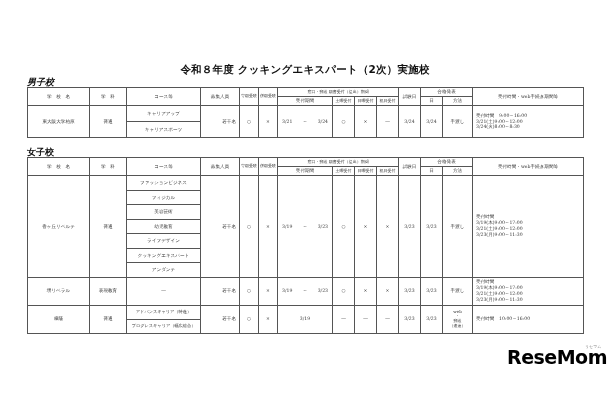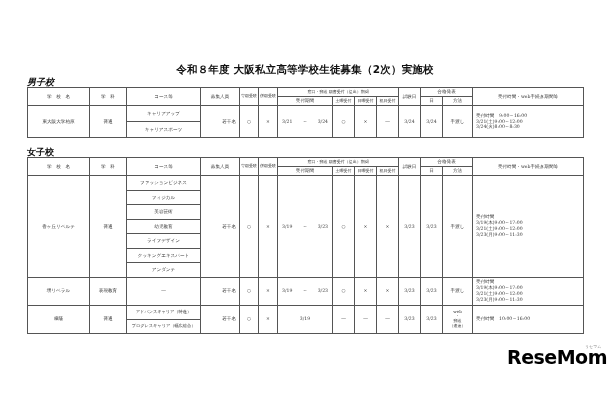--- a/index.html
+++ b/index.html
@@ -37,21 +37,21 @@
     font-weight: bold; font-size: 19px; color: #000000; letter-spacing: -0.5px;
   }
   .logo-sub {
     position: absolute; left: 585px; top: 344px; font-size: 4px; color: #888;
     font-family: "DejaVu Sans", "Liberation Sans", sans-serif;
   }
 </style>
 </head>
 <body>
 
-<div class="title">令和８年度 大阪私立高等学校生徒募集（2次）実施校</div>
+<div class="title">令和８年度 クッキングエキスパート（2次）実施校</div>
 
 <div class="section-label" style="top:76px;font-style:italic;">男子校</div>
 <table class="grid" style="top:87px;">
   <colgroup>
     <col style="width:62px">
       <col style="width:37px">
       <col style="width:74px">
       <col style="width:39px">
     <col style="width:19px">
       <col style="width:19px">

